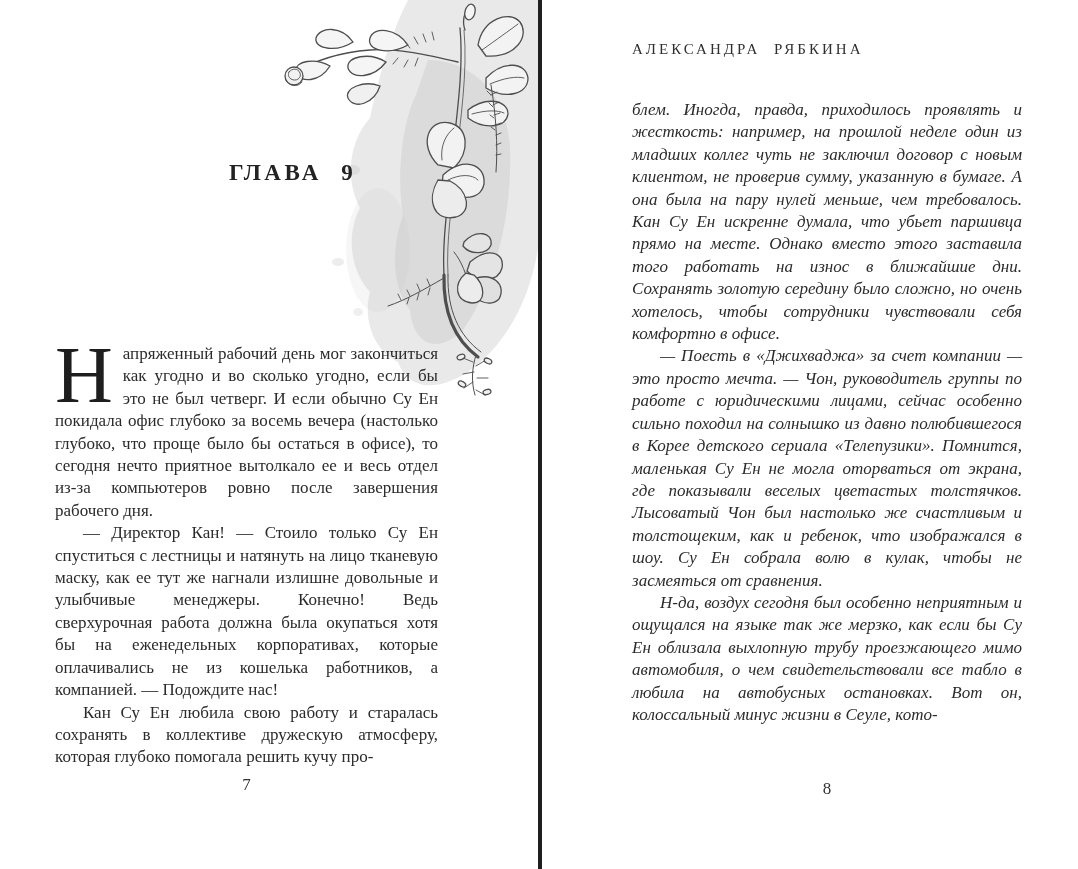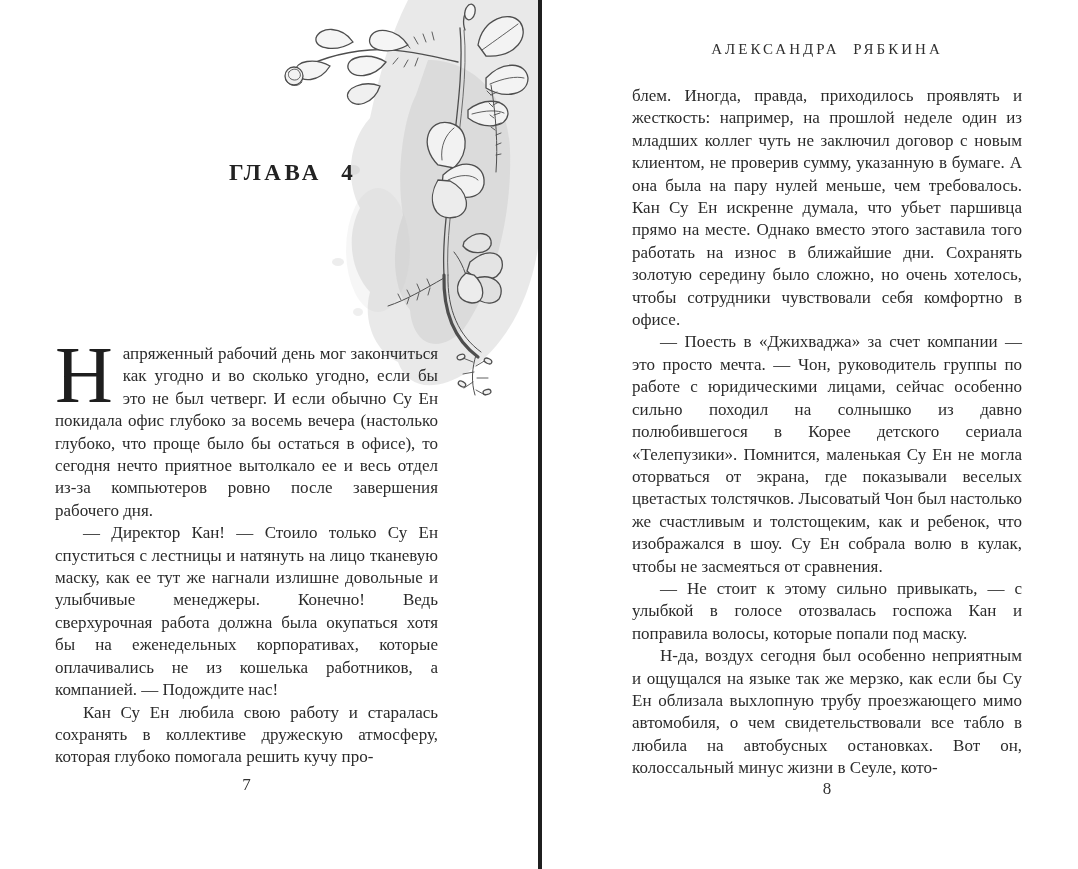--- a/index.html
+++ b/index.html
@@ -23,33 +23,32 @@
 
   .chapter-heading {
     position: absolute; left: 229px; top: 160px;
     font-size: 23px; font-weight: 600;
     letter-spacing: 3.5px; word-spacing: 10px;
     color: #222222; white-space: nowrap;
   }
 
   .running-header {
     position: absolute; left: 90px; top: 41px; width: 390px;
-    text-align: center;
     font-size: 15px; letter-spacing: 3px; word-spacing: 7px;
     color: #2f2f2f; white-space: nowrap;
   }
 
   .body-text {
     position: absolute;
     font-size: 17px; line-height: 22.4px;
     color: #2b2b2b;
     text-align: justify;
   }
   .body-left  { left: 55px; top: 343px; width: 383px; }
-  .body-right { left: 90px; top: 85px;  width: 390px; }
+  .body-right { left: 90px; top: 99px;  width: 390px; font-style: italic; }
 
   .body-text p { margin: 0; padding: 0; }
   .body-text p.indent { text-indent: 28px; }
 
   .dropcap {
     float: left;
     font-size: 80px; line-height: 60px;
     height: 64px;
     margin: 2px 10px 0 0;
     color: #1e1e1e;
@@ -135,40 +134,39 @@
 
         <path d="M218 355 C214 368 213 382 217 395" stroke-width="1"></path>
         <path d="M215 362 l-10 -4 M216 372 l-11 2 M215 382 l-9 6 M218 366 l10 -6 M219 378 l11 0 M218 390 l9 5" stroke-width="0.9"></path>
         <ellipse cx="203" cy="357" rx="4" ry="2.5" fill="#f0f0f0" transform="rotate(-20 203 357)"></ellipse>
         <ellipse cx="230" cy="361" rx="4" ry="2.5" fill="#f0f0f0" transform="rotate(25 230 361)"></ellipse>
         <ellipse cx="204" cy="384" rx="4" ry="2.5" fill="#f0f0f0" transform="rotate(30 204 384)"></ellipse>
         <ellipse cx="229" cy="392" rx="4" ry="2.5" fill="#f0f0f0" transform="rotate(-15 229 392)"></ellipse>
       </g>
     </svg>
 
-    <div class="chapter-heading">ГЛАВА 4</div>
+    <div class="chapter-heading">ГЛАВА 9</div>
 
     <div class="body-text body-left">
         <p class=""><span class="dropcap">Н</span>апряженный рабочий день мог закончиться как угодно и во сколько угодно, если бы это не был четверг. И если обычно Су Ен покидала офис глубоко за восемь вечера (настолько глубоко, что проще было бы остаться в офисе), то сегодня нечто приятное вытолкало ее и весь отдел из-за компьютеров ровно после завершения рабочего дня.</p>
         <p class="indent">— Директор Кан! — Стоило только Су Ен спуститься с лестницы и натянуть на лицо тканевую маску, как ее тут же нагнали излишне довольные и улыбчивые менеджеры. Конечно! Ведь сверхурочная работа должна была окупаться хотя бы на еженедельных корпоративах, которые оплачивались не из кошелька работников, а компанией. — Подождите нас!</p>
         <p class="indent">Кан Су Ен любила свою работу и старалась сохранять в коллективе дружескую атмосферу, которая глубоко помогала решить кучу про-</p>
       </div>
 
     <div class="page-num page-num-left">7</div>
   </div>
 
   <div class="spine"></div>
 
   <div class="page page-right">
 
     <div class="running-header">АЛЕКСАНДРА РЯБКИНА</div>
 
     <div class="body-text body-right">
         <p class="">блем. Иногда, правда, приходилось проявлять и жесткость: например, на прошлой неделе один из младших коллег чуть не заключил договор с новым клиентом, не проверив сумму, указанную в бумаге. А она была на пару нулей меньше, чем требовалось. Кан Су Ен искренне думала, что убьет паршивца прямо на месте. Однако вместо этого заставила того работать на износ в ближайшие дни. Сохранять золотую середину было сложно, но очень хотелось, чтобы сотрудники чувствовали себя комфортно в офисе.</p>
         <p class="indent">— Поесть в «Джихваджа» за счет компании — это просто мечта. — Чон, руководитель группы по работе с юридическими лицами, сейчас особенно сильно походил на солнышко из давно полюбившегося в Корее детского сериала «Телепузики». Помнится, маленькая Су Ен не могла оторваться от экрана, где показывали веселых цветастых толстячков. Лысоватый Чон был настолько же счастливым и толстощеким, как и ребенок, что изображался в шоу. Су Ен собрала волю в кулак, чтобы не засмеяться от сравнения.</p>
-        <p class="indent">— Не стоит к этому сильно привыкать, — с улыбкой в голосе отозвалась госпожа Кан и поправила волосы, которые попали под маску.</p>
         <p class="indent">Н-да, воздух сегодня был особенно неприятным и ощущался на языке так же мерзко, как если бы Су Ен облизала выхлопную трубу проезжающего мимо автомобиля, о чем свидетельствовали все табло в любила на автобусных остановках. Вот он, колоссальный минус жизни в Сеуле, кото-</p>
       </div>
 
     <div class="page-num page-num-right">8</div>
   </div>
 
 </div>
 
 </body></html>

